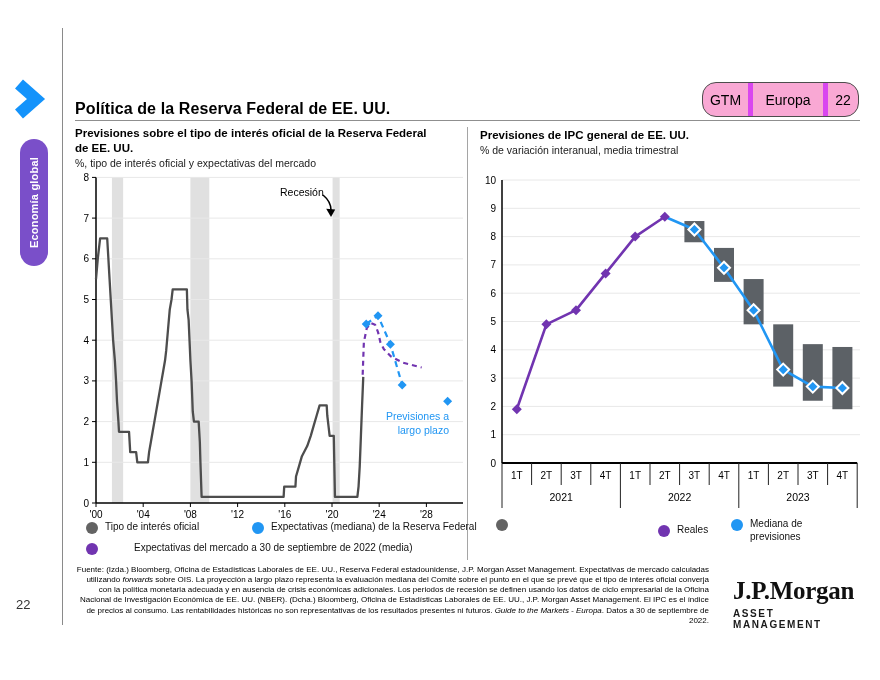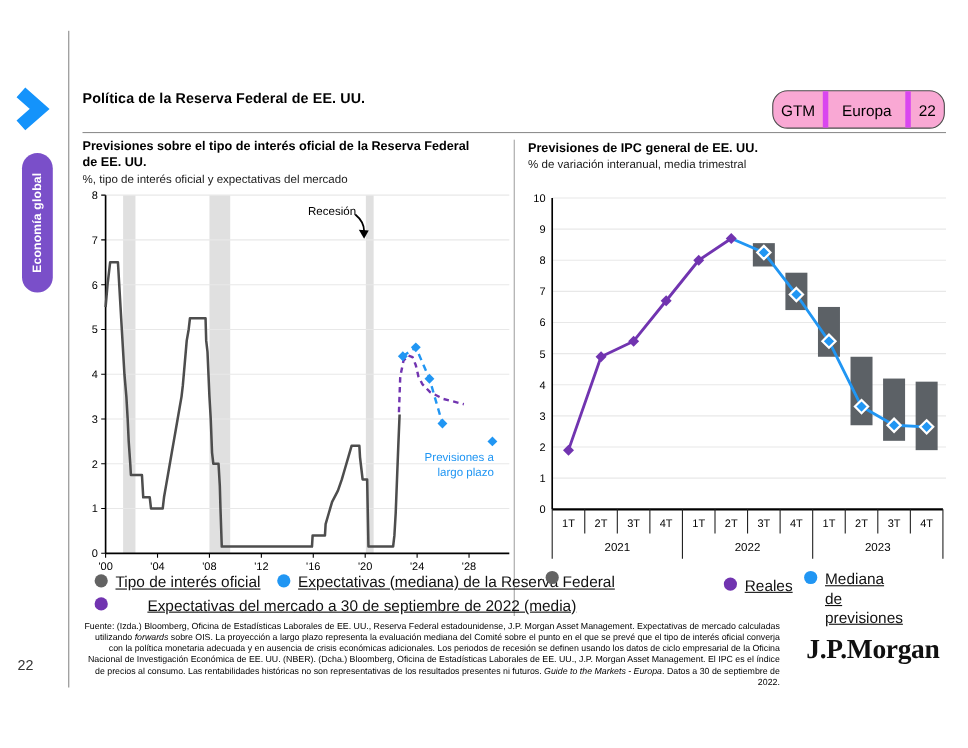--- a/index.html
+++ b/index.html
@@ -15,21 +15,21 @@
   .eco-tab{
     left:20px;top:139px;width:28px;height:127px;border-radius:14px;
     display:flex;align-items:center;justify-content:center;
   }
   .eco-tab span{
     writing-mode:vertical-rl;transform:rotate(180deg);
     color:#fff;font-weight:bold;font-size:11px;letter-spacing:.2px;
   }
   .page-num{left:16px;top:597px;font-size:13px;color:#333;}
   
-  .slide-title{left:75px;top:82px;font-size:13px;font-weight:bold;letter-spacing:.1px;}
+  .slide-title{left:75px;top:100px;font-size:16px;font-weight:bold;letter-spacing:.1px;}
   .gtm-pill{
     left:702px;top:82px;width:157px;height:35px;border:1.5px solid #4d4d4d;border-radius:14px;
     display:flex;align-items:stretch;font-size:14px;box-sizing:border-box;background:#f9a8d4;
   }
   .gtm-cell{display:flex;align-items:center;justify-content:center;}
   .gtm-cell.b{border-left:5px solid #d946ef;}
   .gtm-brand{width:45px;}
   .gtm-region{width:70px;}
   .gtm-page{flex:1;}
   .header-divider{left:75px;top:120px;width:785px;height:1px;background:#8f8f8f;}
@@ -40,21 +40,21 @@
   .lt-title{left:75px;top:126px;width:390px;}
   .lt-sub{left:75px;top:157px;}
   .rt-title{left:480px;top:128px;width:380px;}
   .rt-sub{left:480px;top:144px;}
   
   .recession-label{left:280px;top:186px;font-size:10.5px;color:#000;}
   .longterm-label{left:386px;top:409px;font-size:10.5px;line-height:1.35;}
   
   .legend-item{position:absolute;display:flex;gap:7px;align-items:flex-start;}
   .legend-dot{width:12px;height:12px;border-radius:50%;flex:0 0 12px;margin-top:1px;}
-  .legend-text{font-size:14px;line-height:1.25;color:#111;text-decoration:underline;}
+  .legend-text{font-size:10px;line-height:1.25;color:#111;}
   
   .footnote{
     left:75px;top:565px;width:634px;font-size:8px;line-height:1.27;color:#000;
     text-align:right;
   }
   
   .logo{left:733px;top:577px;width:127px;}
   .logo-name{font-family:"Liberation Serif",serif;font-size:25px;font-weight:600;letter-spacing:-.3px;color:#101010;}
   .logo-sub{font-size:10px;font-weight:bold;letter-spacing:1.6px;color:#1a1a1a;margin-top:3px;}
   svg text{font-family:"Liberation Sans",sans-serif;fill:#000;}
@@ -248,13 +248,14 @@
 </div>
 <div class="legend-item" style="left:731px;top:518px;width:110px;">
   <span class="legend-dot" id="dot-median" style="background: rgb(33, 150, 243);"></span>
   <span class="legend-text" style="width:70px;">Mediana de previsiones</span>
 </div>
 
 <p class="abs footnote" style="margin:0;"><span>Fuente: (Izda.) Bloomberg, Oficina de Estadísticas Laborales de EE. UU., Reserva Federal estadounidense, J.P. Morgan Asset Management. Expectativas de mercado calculadas utilizando </span><i>forwards</i><span> sobre OIS. La proyección a largo plazo representa la evaluación mediana del Comité sobre el punto en el que se prevé que el tipo de interés oficial converja con la política monetaria adecuada y en ausencia de crisis económicas adicionales. Los periodos de recesión se definen usando los datos de ciclo empresarial de la Oficina Nacional de Investigación Económica de EE. UU. (NBER). (Dcha.) Bloomberg, Oficina de Estadísticas Laborales de EE. UU., J.P. Morgan Asset Management. El IPC es el índice de precios al consumo. Las rentabilidades históricas no son representativas de los resultados presentes ni futuros. </span><i>Guide to the Markets - Europa</i><span>. Datos a 30 de septiembre de 2022.</span></p>
 
 <div class="abs logo">
   <div class="logo-name">J.P.Morgan</div>
+  <div class="logo-sub">ASSET MANAGEMENT</div>
 </div>
 
 </body></html>

